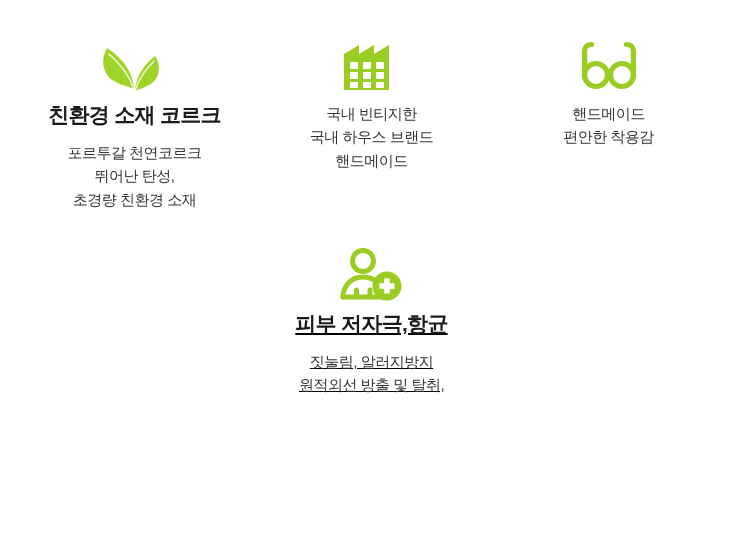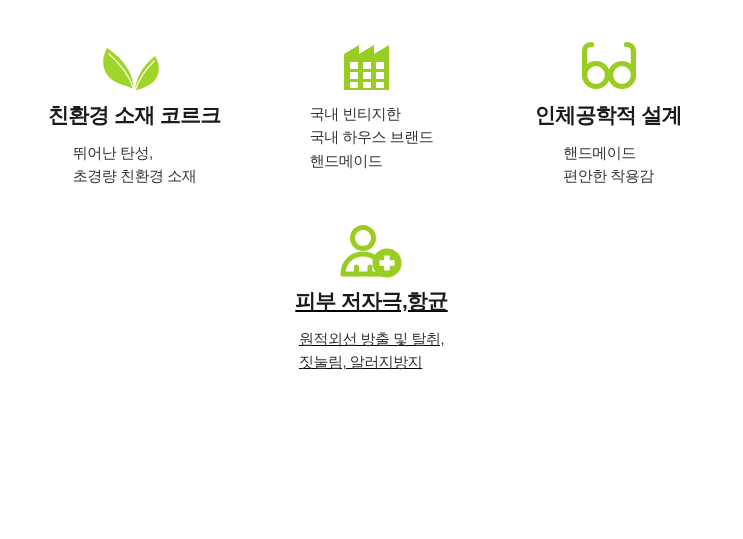--- a/index.html
+++ b/index.html
@@ -36,21 +36,21 @@
   .row-bottom {
     padding-top: 28px;
     text-decoration: underline;
   }
 
   
   .feature {
     display: flex;
     flex-direction: column;
     align-items: center;
-    text-align: left;
+    text-align: center;
     box-sizing: border-box;
   }
   .row-top .feature { width: 237px; }
   .row-bottom .feature { width: 265px; }
 
   .icon-wrap {
     height: 62px;
     display: flex;
     align-items: flex-end;
     justify-content: center;
@@ -91,20 +91,21 @@
       <div class="icon-wrap">
         <svg width="76" height="58" viewBox="0 0 76 58" aria-hidden="true">
           <path d="M37 55 C36 40 28 26 10 14 C4 24 5 38 14 45 C22 51 31 52 37 55 Z" fill="#9FD429"></path>
           <path d="M37 55 C33 44 26 32 12 20" stroke="#ffffff" stroke-width="1.6" fill="none" opacity="0.85" stroke-linecap="round"></path>
           <path d="M38 57 C39 45 44 33 58 22 C64 31 63 43 55 49 C48 54 42 55 38 57 Z" fill="#9FD429"></path>
           <path d="M38 57 C41 47 46 38 57 27" stroke="#ffffff" stroke-width="1.4" fill="none" opacity="0.85" stroke-linecap="round"></path>
         </svg>
       </div>
       <h3 class="feature-title">친환경 소재 코르크</h3>
       <p class="feature-desc">
+        <span class="line">포르투갈 천연코르크</span>
         <span class="line">뛰어난 탄성,</span>
         <span class="line">초경량 친환경 소재</span>
       </p>
     </div>
 
     <div class="feature col-korea">
       <div class="icon-wrap">
         <svg width="60" height="54" viewBox="0 0 60 54" aria-hidden="true">
           <path d="M2 52 L2 16 L17 7 L17 16 L32 7 L32 16 L47 7 L47 52 Z" fill="#9ACD22"></path>
           <rect x="8" y="24" width="8" height="7" fill="#ffffff"></rect>
@@ -129,21 +130,20 @@
       <div class="icon-wrap">
         <svg width="58" height="54" viewBox="0 0 58 54" aria-hidden="true">
           <g fill="none" stroke="#9ACD22" stroke-width="5.2" stroke-linecap="round">
             <circle cx="16" cy="37" r="11.5"></circle>
             <circle cx="42" cy="37" r="11.5"></circle>
             <path d="M4.6 37 L4.6 13 C4.6 9 7.4 6.5 11.5 6.5"></path>
             <path d="M53.4 37 L53.4 13 C53.4 9 50.6 6.5 46.5 6.5"></path>
           </g>
         </svg>
       </div>
-      <h3 class="feature-title">인체공학적 설계</h3>
       <p class="feature-desc">
         <span class="line">핸드메이드</span>
         <span class="line">편안한 착용감</span>
       </p>
     </div>
 
   </div>
 
   <div class="row row-bottom">
 
@@ -157,21 +157,21 @@
             <path d="M33 50 L33 43"></path>
             <path d="M6 50 L46 50"></path>
           </g>
           <circle cx="50" cy="39" r="14.5" fill="#9ACD22"></circle>
           <rect x="47.2" y="31.5" width="5.6" height="15" fill="#ffffff"></rect>
           <rect x="42.5" y="36.2" width="15" height="5.6" fill="#ffffff"></rect>
         </svg>
       </div>
       <h3 class="feature-title">피부 저자극,항균</h3>
       <p class="feature-desc">
+        <span class="line">짓눌림, 알러지방지</span>
         <span class="line">원적외선 방출 및 탈취,</span>
-        <span class="line">짓눌림, 알러지방지</span>
       </p>
     </div>
 
 
   </div>
 
 </div>
 
 </body></html>

